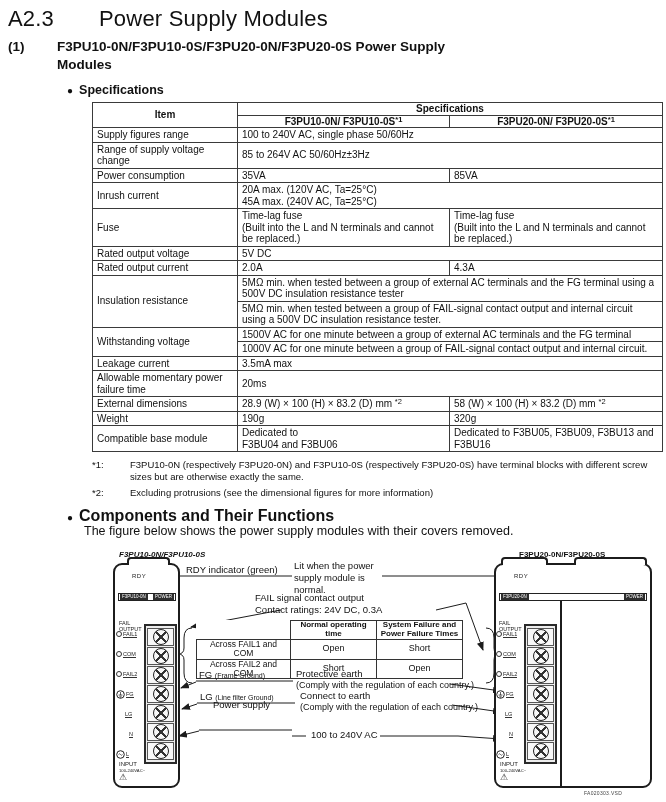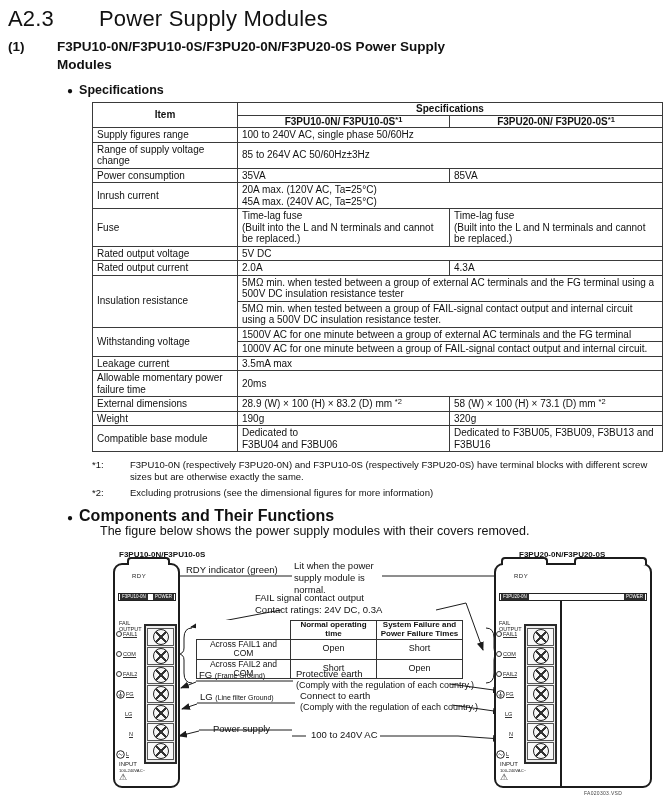--- a/index.html
+++ b/index.html
@@ -149,21 +149,21 @@
       <td>Leakage current</td>
       <td colspan="2">3.5mA max</td>
     </tr>
     <tr>
       <td>Allowable momentary power failure time</td>
       <td colspan="2">20ms</td>
     </tr>
     <tr>
       <td>External dimensions</td>
       <td><span>28.9 (W) × 100 (H) × 83.2 (D) mm</span> <span class="supn">*2</span></td>
-      <td><span>58 (W) × 100 (H) × 73.1 (D) mm</span> <span class="supn">*2</span></td>
+      <td><span>58 (W) × 100 (H) × 83.2 (D) mm</span> <span class="supn">*2</span></td>
     </tr>
     <tr>
       <td>Weight</td>
       <td>190g</td>
       <td>320g</td>
     </tr>
     <tr>
       <td>Compatible base module</td>
       <td>
         <span class="blockline">Dedicated to</span>
@@ -175,21 +175,21 @@
     </table>
 
   <div class="abs fn" style="left:92px;top:459px;">*1:</div>
   <div class="abs fn" style="left:130px;top:459px;width:528px;">F3PU10-0N (respectively F3PU20-0N) and F3PU10-0S (respectively F3PU20-0S) have terminal blocks with different screw sizes but are otherwise exactly the same.</div>
   <div class="abs fn" style="left:92px;top:487px;">*2:</div>
   <div class="abs fn" style="left:130px;top:487px;width:528px;">Excluding protrusions (see the dimensional figures for more information)</div>
 
   <div class="abs" style="left:67px;top:507px;">
     <span class="bullet">●</span><span class="bh-lg">Components and Their Functions</span>
   </div>
-  <div class="abs sub" style="left:100px;top:524px;">The figure below shows the power supply modules with their covers removed.</div>
+  <div class="abs sub" style="left:84px;top:524px;">The figure below shows the power supply modules with their covers removed.</div>
 
   <div id="diagram">
 
     <svg class="overlay" width="666" height="262" viewBox="0 0 666 262">
       <defs>
         <marker id="arr" markerWidth="9" markerHeight="7" refX="8" refY="3.5" orient="auto">
           <path d="M0,0 L9,3.5 L0,7 z" fill="#1c1c1c"></path>
         </marker>
       </defs>
       <g stroke="#1c1c1c" stroke-width="1" fill="none">
@@ -211,21 +211,21 @@
         <path d="M197,164 L182,169" marker-end="url(#arr)"></path>
         <path d="M452,165 L501,172" marker-end="url(#arr)"></path>
 
         <path d="M199,190 L292,190"></path>
         <path d="M199,191 L179,196" marker-end="url(#arr)"></path>
         <path d="M292,196 L306,196"></path>
         <path d="M378,196 L458,196 L501,199" marker-end="url(#arr)"></path>
       </g>
     </svg>
 
-    <div class="abs modtitle" style="left:119px;top:10px;">F3PU10-0N/F3PU10-0S</div>
+    <div class="abs modtitle" style="left:119px;top:10px;font-style:italic;">F3PU10-0N/F3PU10-0S</div>
     <div class="abs modtitle" style="left:519px;top:10px;">F3PU20-0N/F3PU20-0S</div>
 
     <div class="module" style="left:113px;width:67px;">
       <div class="notch" style="left:12px;width:43px;"></div>
       <div class="rdy" style="left:17px;top:8px;">RDY</div>
       <div class="strip" style="left:3px;top:28px;width:58px;">
         <span class="patch">F3PU10-0N</span>
         <span class="patch">POWER</span>
       </div>
       <div class="failout" style="left:4px;top:55px;">
@@ -423,19 +423,19 @@
     </div>
 
     <div class="abs ann" style="left:200px;top:151px;">
       <span>LG</span> <span class="annsm">(Line filter Ground)</span>
     </div>
     <div class="abs ann ann-c" style="left:300px;top:150px;width:256px;">
       <span class="blockline">Connect to earth</span>
       <span class="blockline" style="font-size:9px;">(Comply with the regulation of each country.)</span>
     </div>
 
-    <div class="abs ann" style="left:213px;top:183px;text-align:right;">Power supply</div>
+    <div class="abs ann" style="left:213px;top:159px;text-align:right;">Power supply</div>
     <div class="abs ann" style="left:309px;top:189px;background:#fff;padding:0 2px;">100 to 240V AC</div>
 
     <div class="abs figcode" style="left:584px;top:250px;">FA020303.VSD</div>
   </div>
 
 </div>
 
 </body></html>

